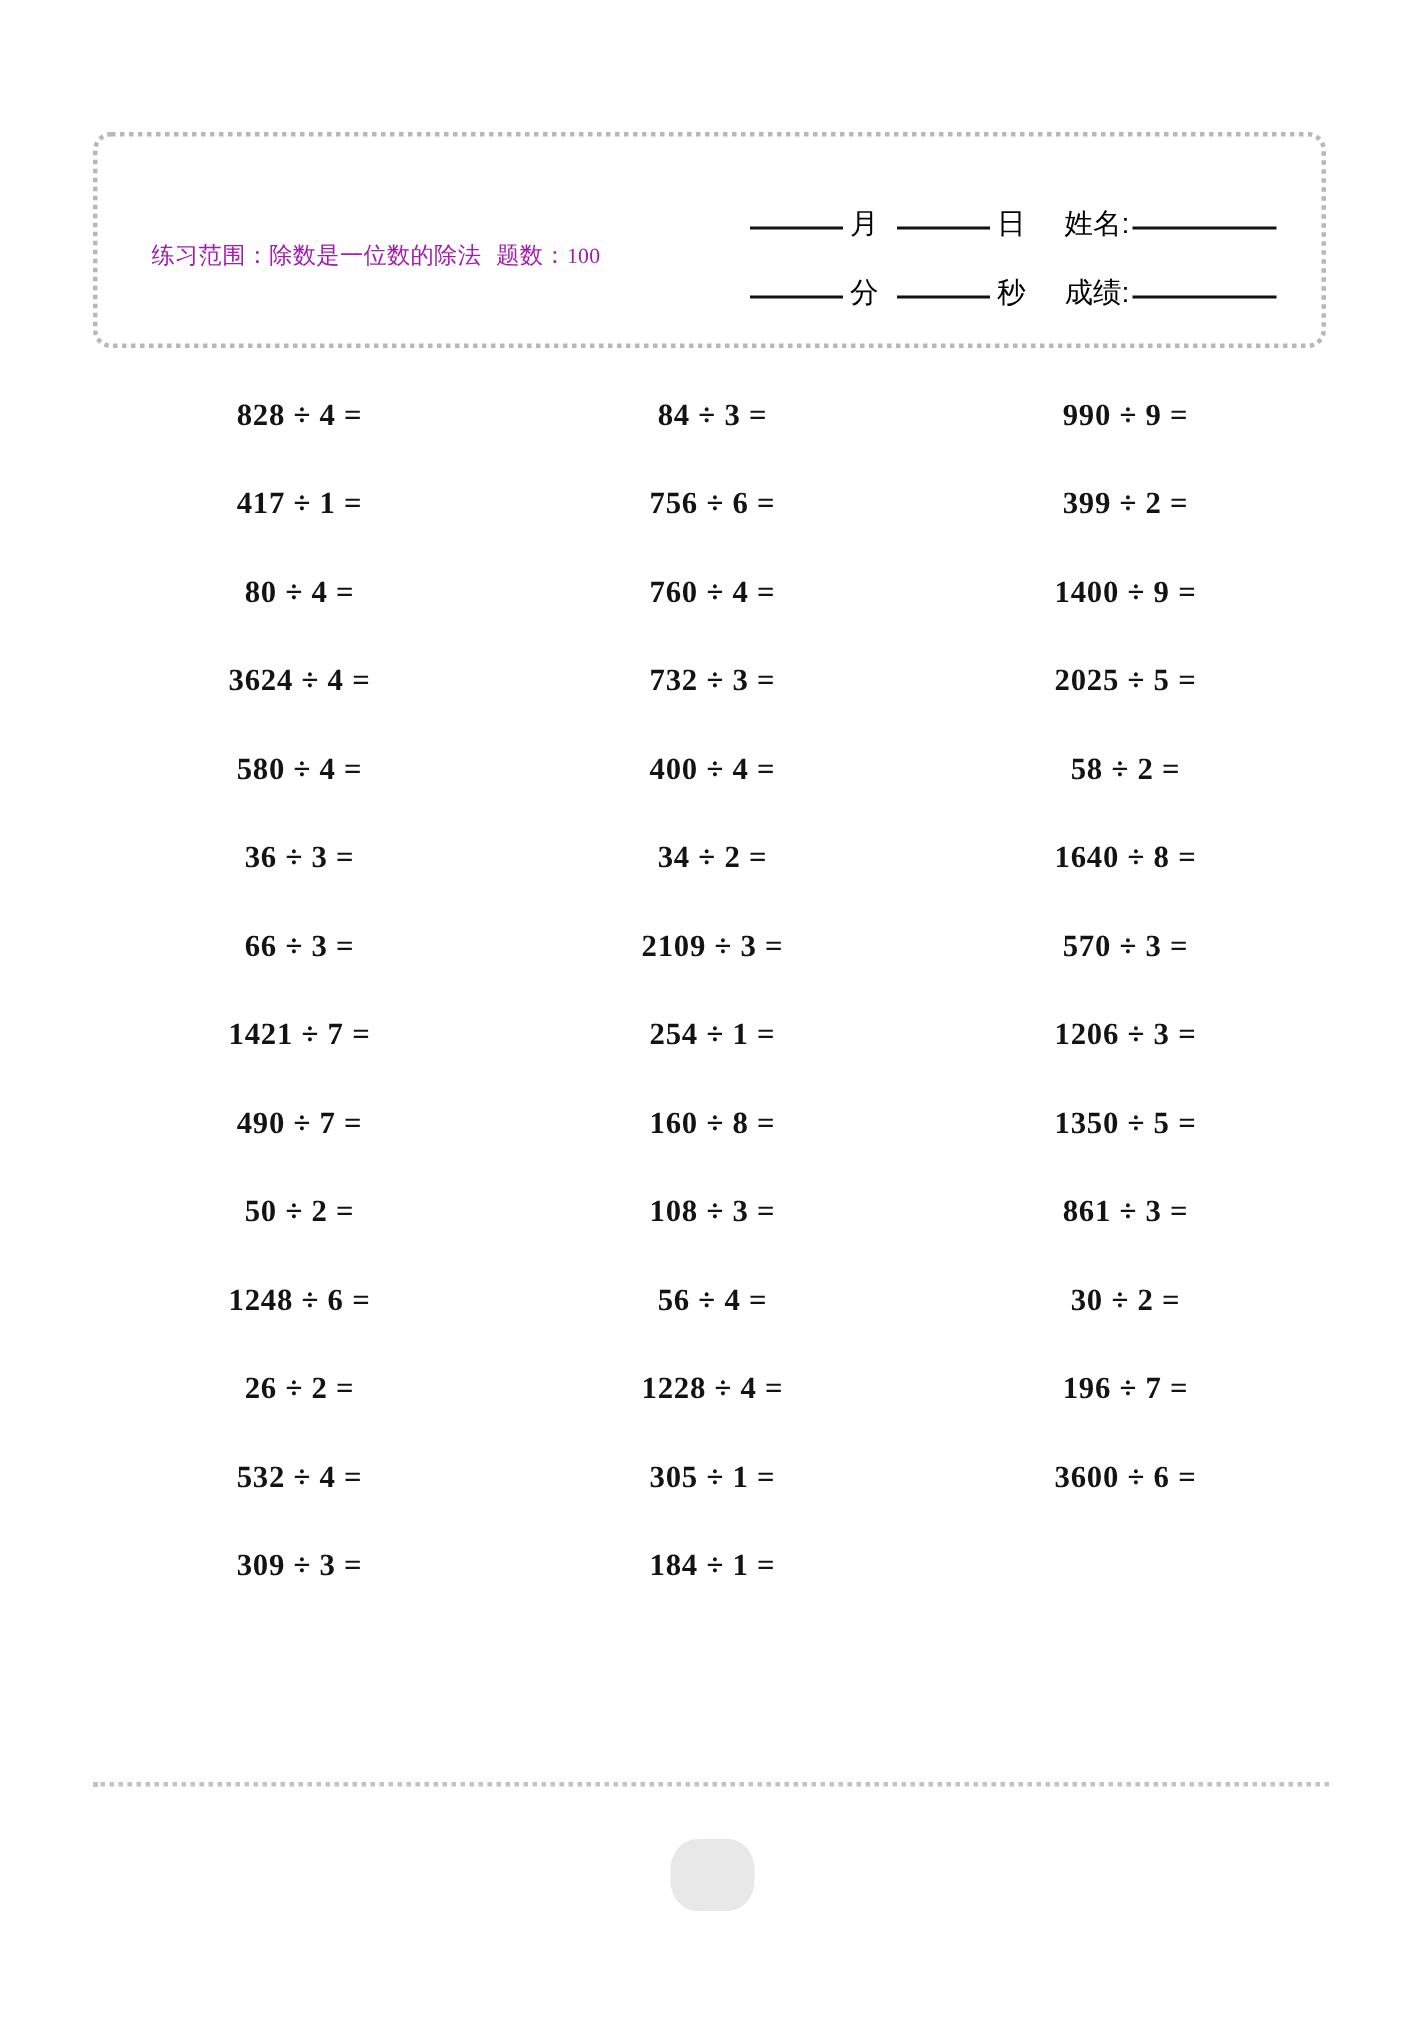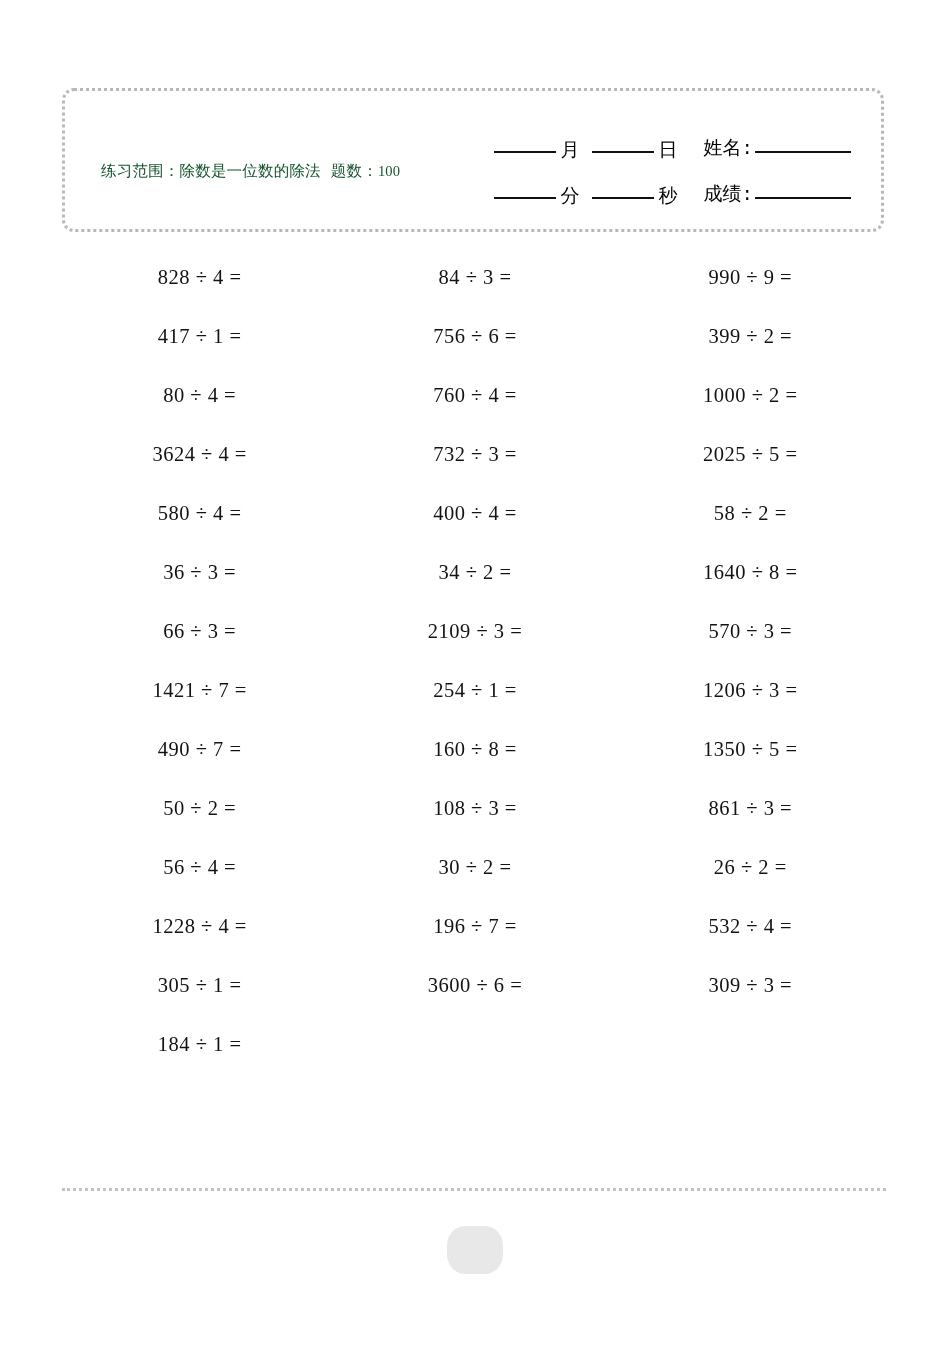--- a/index.html
+++ b/index.html
@@ -30,21 +30,21 @@
 
   
   #practice-meta {
     position: absolute;
     left: 36px;
     top: 68px;
     width: 300px;
     font-family: "Liberation Sans", "DejaVu Sans", sans-serif;
     font-size: 15.5px;
     line-height: 1.55;
-    color: #14532d;
+    color: #a21caf;
     letter-spacing: 0.2px;
   }
   #practice-meta .num {
     font-family: "Liberation Serif", "DejaVu Serif", serif;
     font-size: 14.5px;
   }
 
   
   #info-block {
     position: absolute;
@@ -77,41 +77,41 @@
     display: inline-block;
     margin: 0 4px 0 0;
     font-size: 19px;
     line-height: 1;
   }
   .field-label {
     display: inline-block;
     margin-left: 22px;
     font-size: 19px;
     line-height: 1;
-    font-family: Liberation Mono, monospace;
   }
 
   
   #problems {
     position: absolute;
     left: 62px;
     top: 248px;
     width: 826px;
     display: grid;
     grid-template-columns: repeat(3, 1fr);
     grid-auto-rows: 59px;
   }
   .problem-cell {
     display: flex;
     align-items: center;
     justify-content: center;
     font-size: 20.5px;
     letter-spacing: 0.5px;
     color: #131313;
     white-space: nowrap;
+    font-weight: bold;
   }
 
   
   #footer-rule {
     position: absolute;
     left: 62px;
     top: 1188px;
     width: 824px;
     border-top: 3px dotted #c2c2c6;
     height: 0;
@@ -160,21 +160,21 @@
 
 <div id="problems">
     <div class="problem-cell">828 ÷ 4 =</div>
     <div class="problem-cell">84 ÷ 3 =</div>
     <div class="problem-cell">990 ÷ 9 =</div>
     <div class="problem-cell">417 ÷ 1 =</div>
     <div class="problem-cell">756 ÷ 6 =</div>
     <div class="problem-cell">399 ÷ 2 =</div>
     <div class="problem-cell">80 ÷ 4 =</div>
     <div class="problem-cell">760 ÷ 4 =</div>
-    <div class="problem-cell">1000 ÷ 2 =</div>
+    <div class="problem-cell">1400 ÷ 9 =</div>
     <div class="problem-cell">3624 ÷ 4 =</div>
     <div class="problem-cell">732 ÷ 3 =</div>
     <div class="problem-cell">2025 ÷ 5 =</div>
     <div class="problem-cell">580 ÷ 4 =</div>
     <div class="problem-cell">400 ÷ 4 =</div>
     <div class="problem-cell">58 ÷ 2 =</div>
     <div class="problem-cell">36 ÷ 3 =</div>
     <div class="problem-cell">34 ÷ 2 =</div>
     <div class="problem-cell">1640 ÷ 8 =</div>
     <div class="problem-cell">66 ÷ 3 =</div>
@@ -182,20 +182,21 @@
     <div class="problem-cell">570 ÷ 3 =</div>
     <div class="problem-cell">1421 ÷ 7 =</div>
     <div class="problem-cell">254 ÷ 1 =</div>
     <div class="problem-cell">1206 ÷ 3 =</div>
     <div class="problem-cell">490 ÷ 7 =</div>
     <div class="problem-cell">160 ÷ 8 =</div>
     <div class="problem-cell">1350 ÷ 5 =</div>
     <div class="problem-cell">50 ÷ 2 =</div>
     <div class="problem-cell">108 ÷ 3 =</div>
     <div class="problem-cell">861 ÷ 3 =</div>
+    <div class="problem-cell">1248 ÷ 6 =</div>
     <div class="problem-cell">56 ÷ 4 =</div>
     <div class="problem-cell">30 ÷ 2 =</div>
     <div class="problem-cell">26 ÷ 2 =</div>
     <div class="problem-cell">1228 ÷ 4 =</div>
     <div class="problem-cell">196 ÷ 7 =</div>
     <div class="problem-cell">532 ÷ 4 =</div>
     <div class="problem-cell">305 ÷ 1 =</div>
     <div class="problem-cell">3600 ÷ 6 =</div>
     <div class="problem-cell">309 ÷ 3 =</div>
     <div class="problem-cell">184 ÷ 1 =</div>

